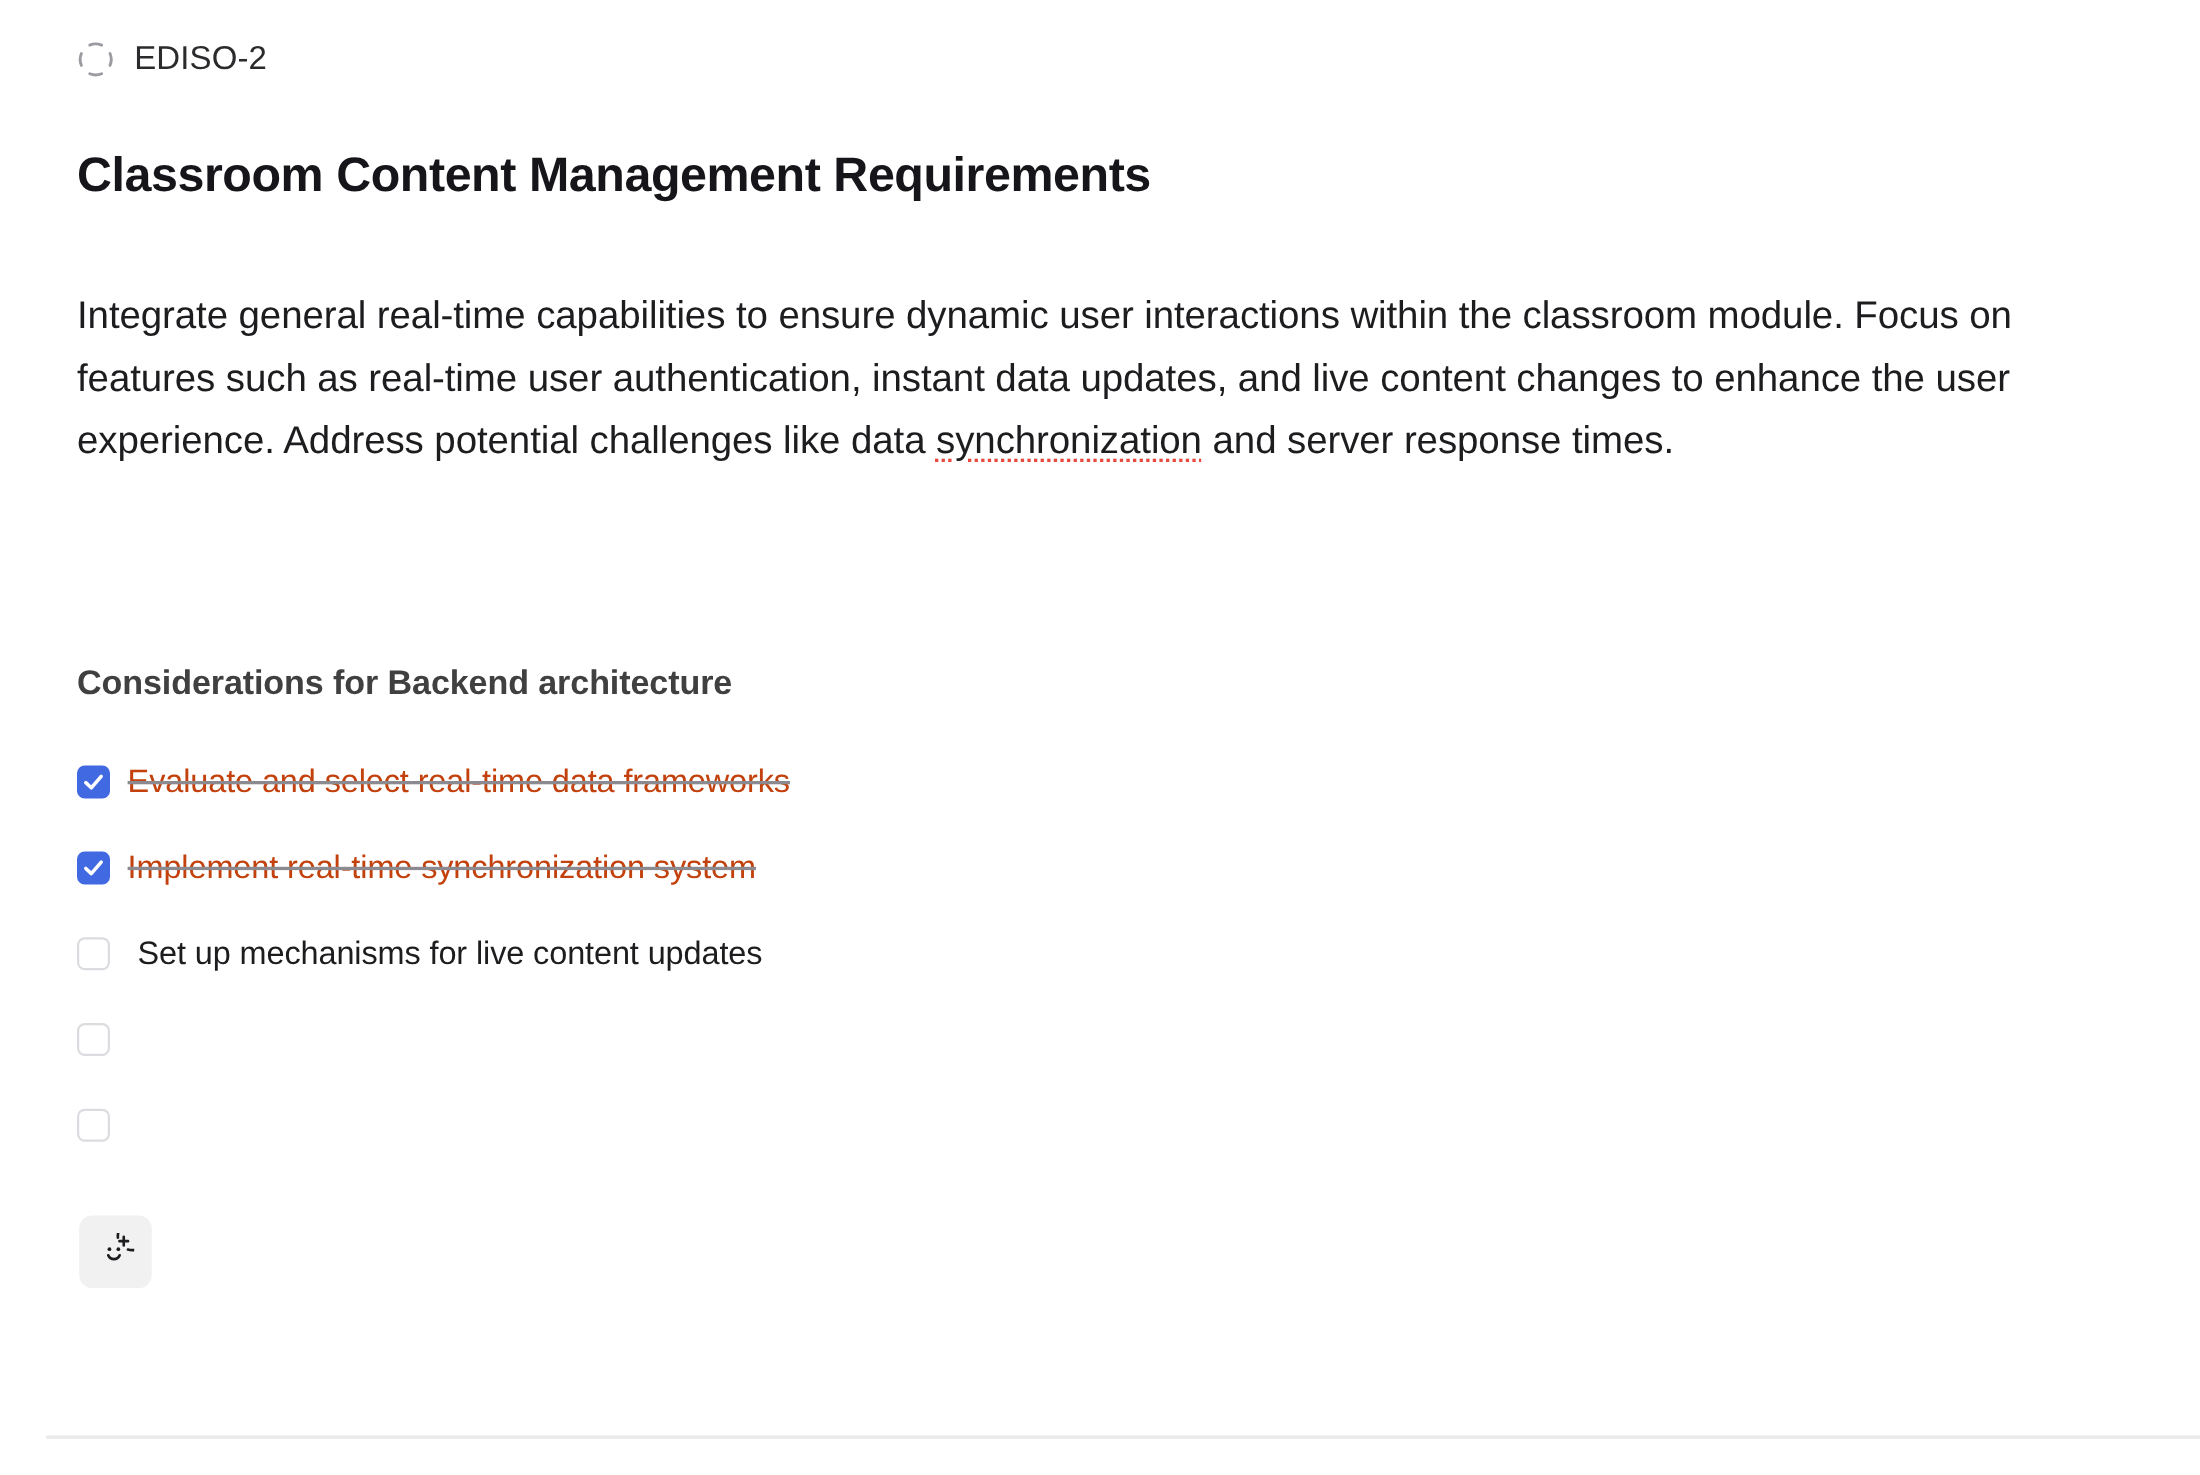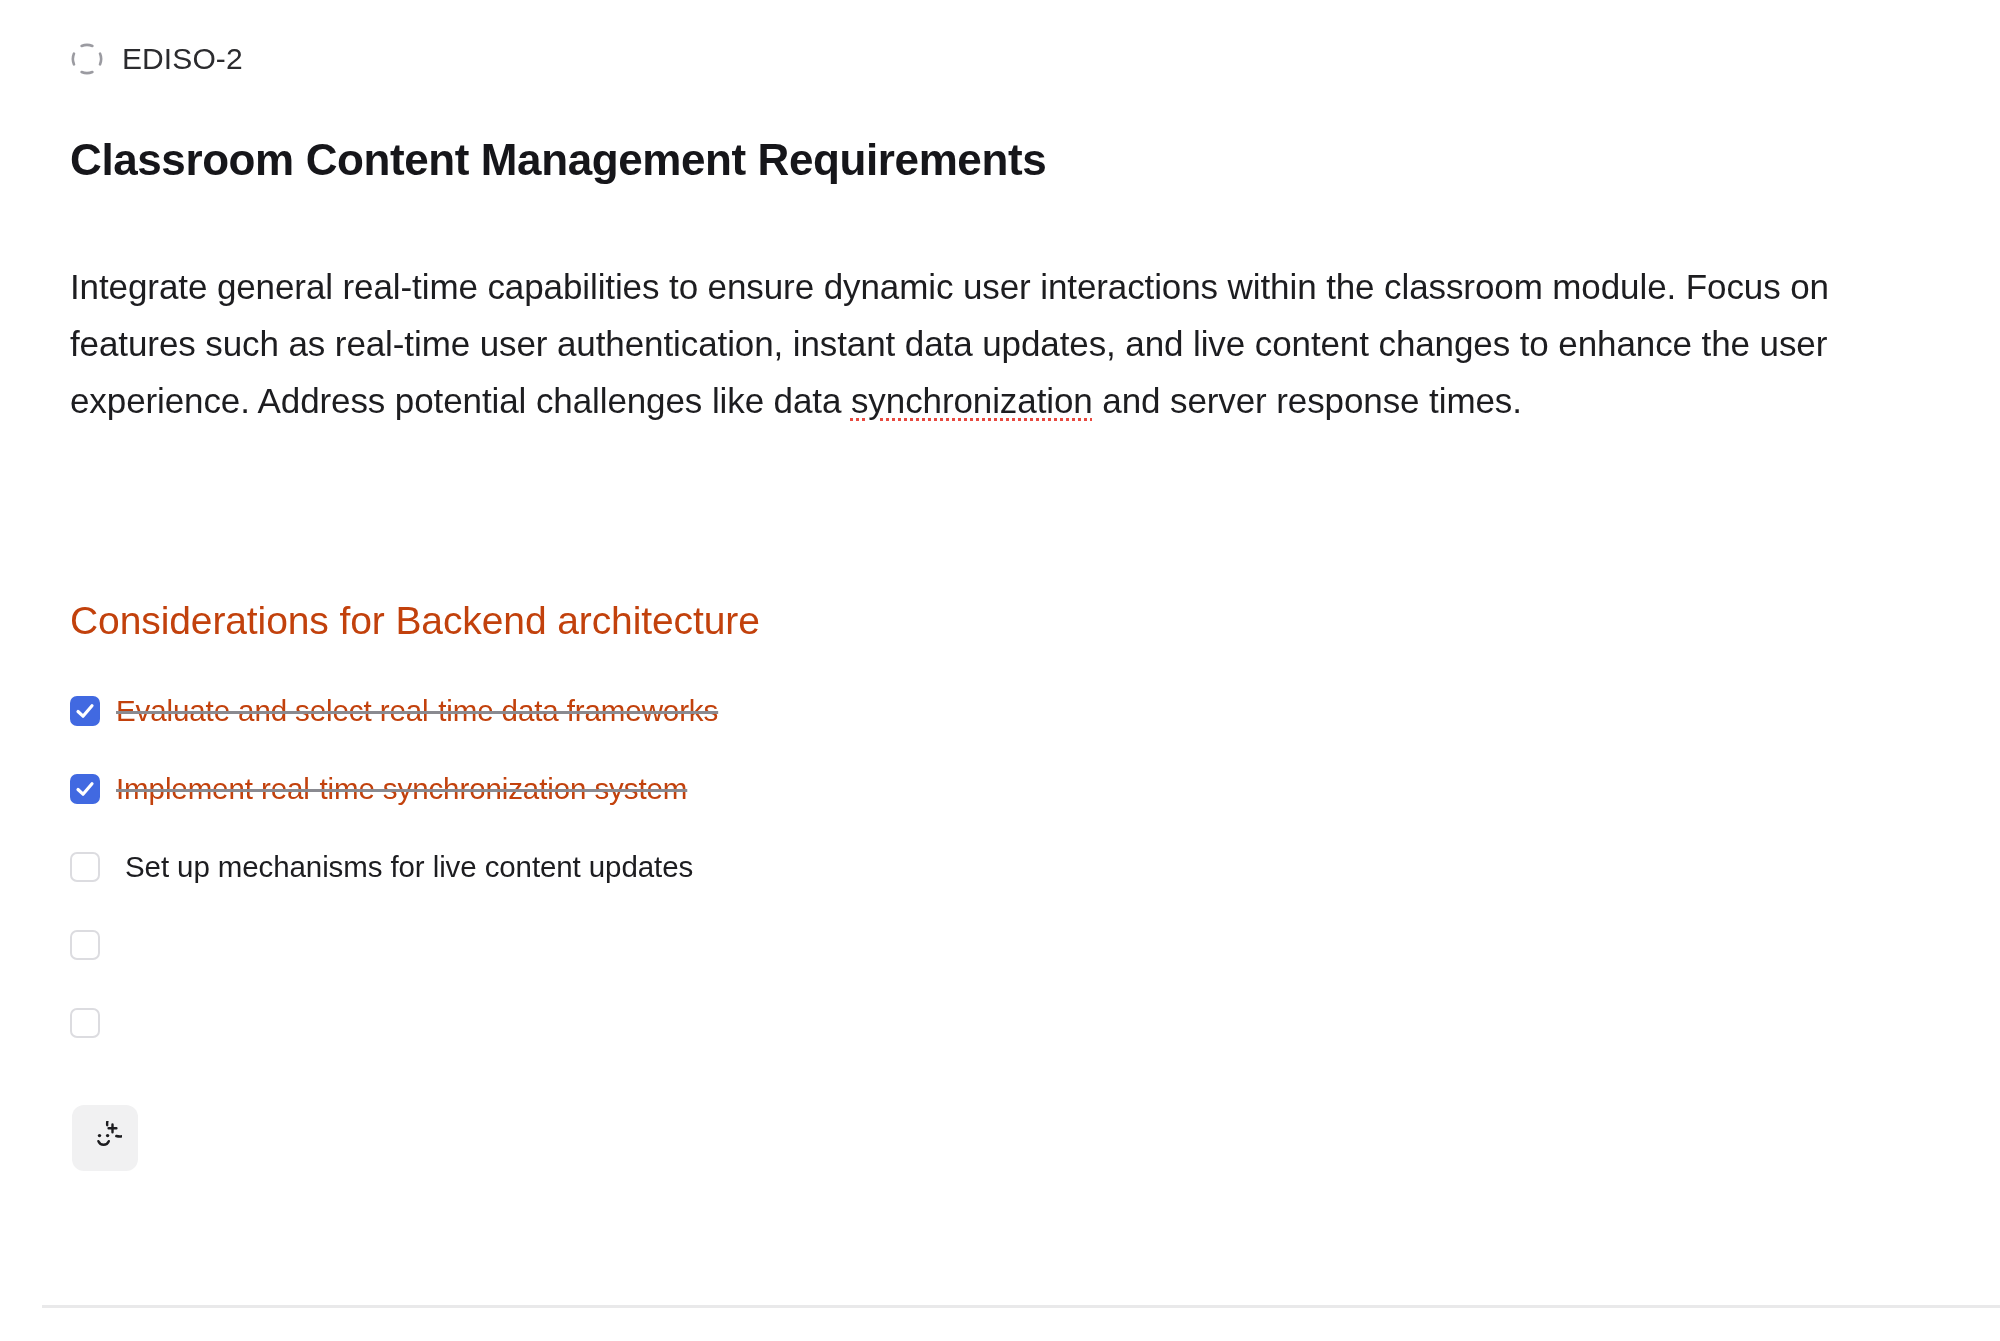--- a/index.html
+++ b/index.html
@@ -16,21 +16,21 @@
     position: relative;
     width: 2000px;
     height: 1341px;
     background: #ffffff;
     overflow: hidden;
   }
 
   
   .identifier-row {
     display: flex;
-    align-items: flex-end;
+    align-items: center;
     gap: 18px;
     position: absolute;
     left: 70px;
     top: 32px;
     height: 44px;
   }
 
   .backlog-icon {
     width: 34px;
     height: 34px;
@@ -77,24 +77,24 @@
     text-decoration-color: #e8493f;
     text-decoration-thickness: 2.5px;
     text-underline-offset: 5px;
   }
 
   
   .checklist-heading {
     position: absolute;
     left: 70px;
     top: 602px;
-    font-size: 39px;
+    font-size: 31px;
     line-height: 38px;
-    font-weight: 400;
-    color: #c2410c;
+    font-weight: 700;
+    color: #404040;
     letter-spacing: -0.1px;
   }
 
   .checklist {
     position: absolute;
     left: 70px;
     top: 672px;
     width: 1600px;
   }
 

